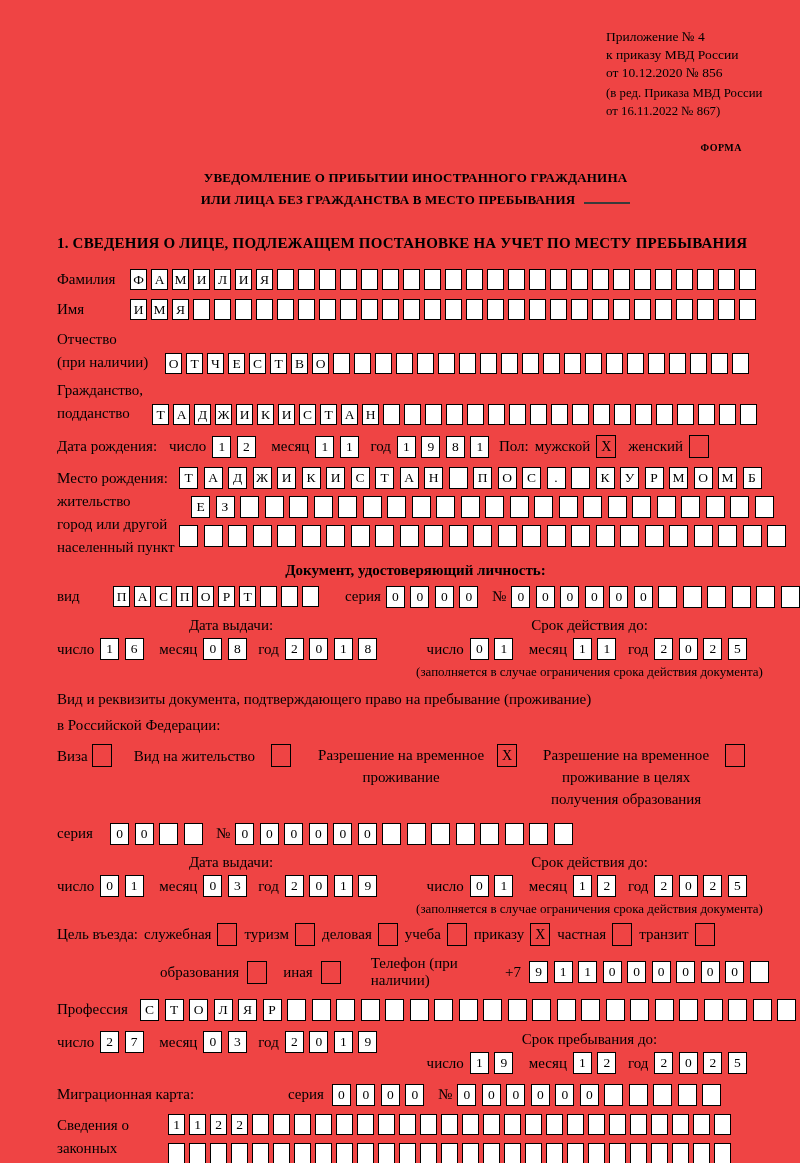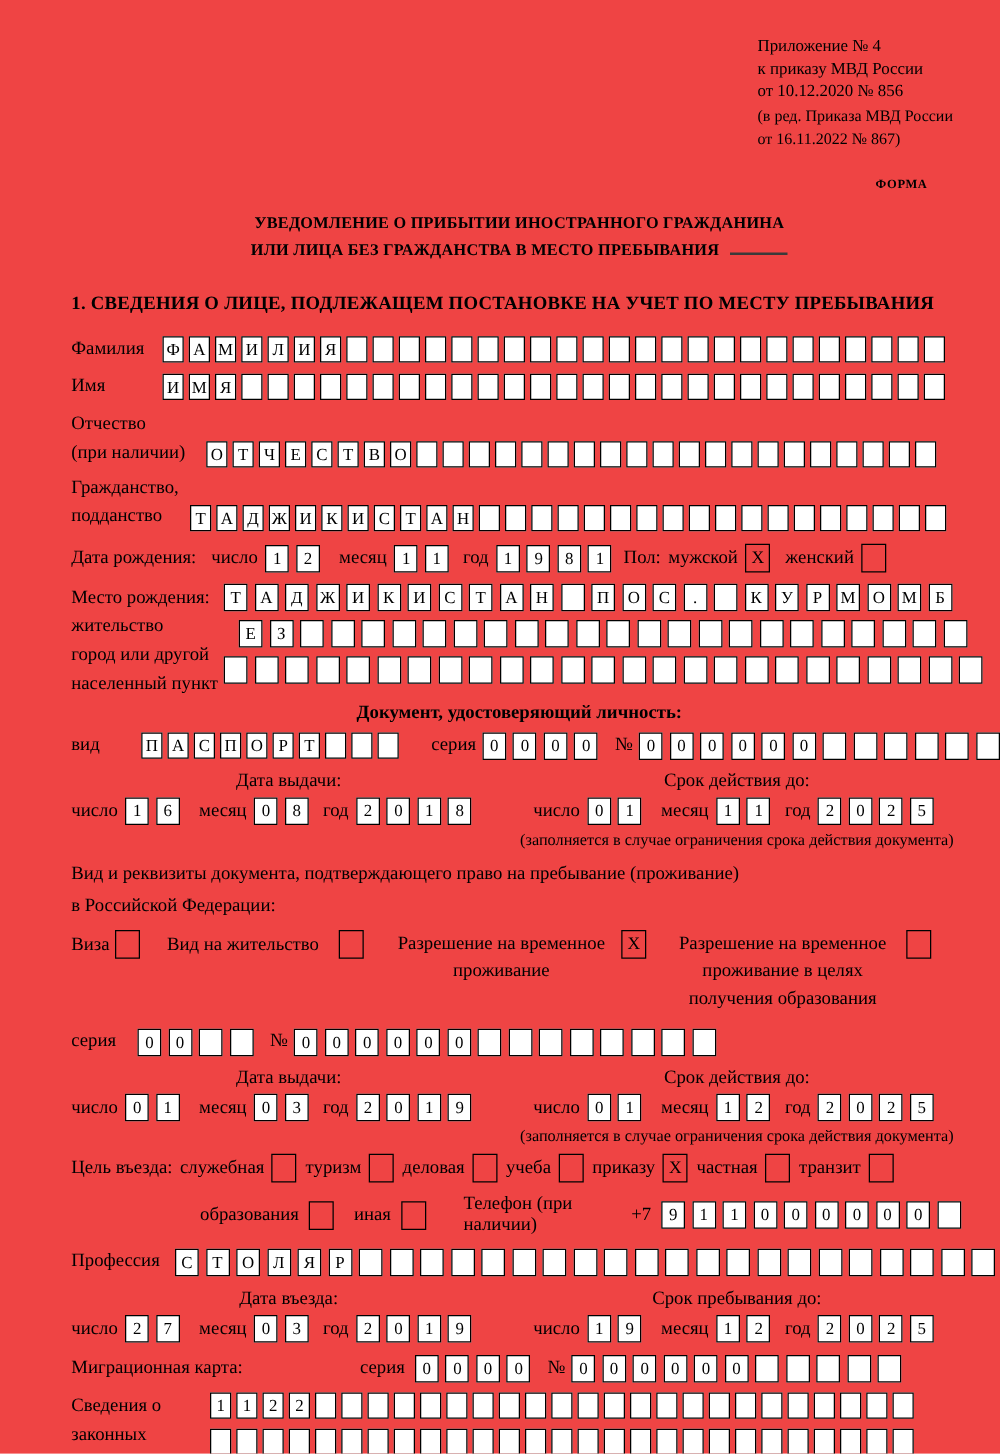--- a/index.html
+++ b/index.html
@@ -619,21 +619,20 @@
         <span class="cell"></span>
         <span class="cell"></span>
         <span class="cell"></span>
         <span class="cell"></span>
         <span class="cell"></span>
       </span>
   </div>
 
   <div class="daterow" style="margin-top:10px">
     <div class="dgroup left">
-      <div class="dhead">Дата въезда:</div>
       <div class="dfields">
         <span class="dl">число</span>
         <span class="cellrow wide">
             <span class="cell">2</span>
             <span class="cell">7</span>
           </span>
         <span class="dm">месяц</span>
         <span class="cellrow wide">
             <span class="cell">0</span>
             <span class="cell">3</span>

